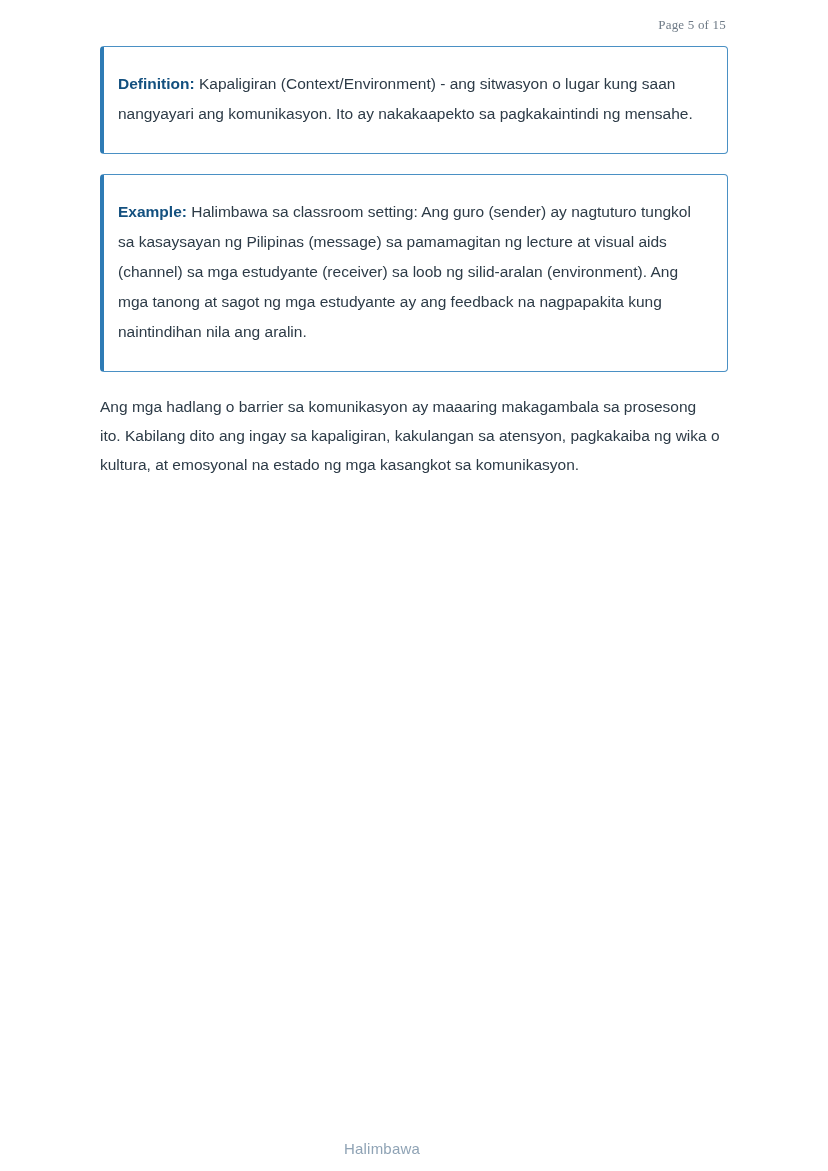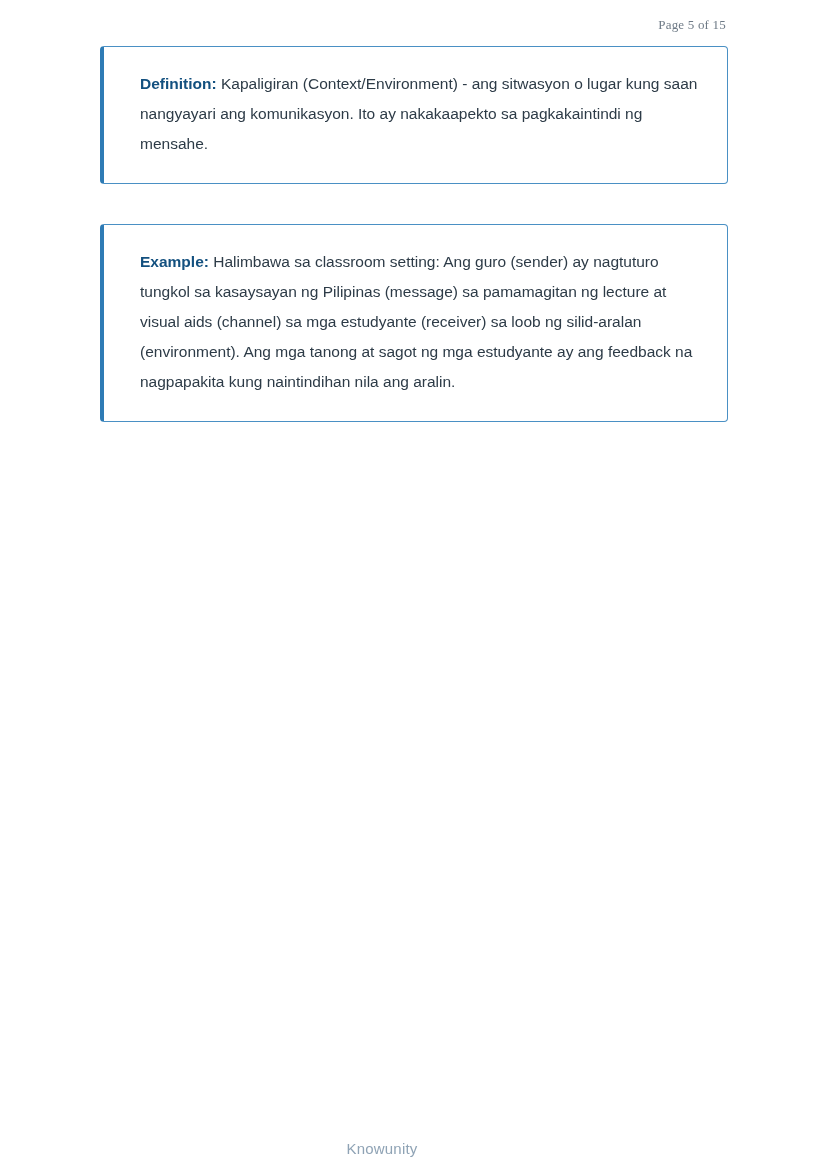--- a/index.html
+++ b/index.html
@@ -32,22 +32,22 @@
   .content {
     position: absolute;
     left: 100px;
     top: 46px;
     width: 628px;
   }
   .callout {
     border: 1px solid #4a90c4;
     border-left: 4px solid #2e7bb5;
     border-radius: 4px;
-    padding: 22px 26px 24px 36px;
-    margin-bottom: 40px;
+    padding: 22px 26px 24px 14px;
+    margin-bottom: 20px;
     background: #ffffff;
   }
   .callout p {
     margin: 0;
     font-size: 15.5px;
     line-height: 30px;
     color: #2d3b47;
   }
   .callout .lead {
     font-weight: bold;
@@ -81,18 +81,19 @@
   <div class="content">
 
     <div class="callout">
       <p><span class="lead">Definition:</span><span> Kapaligiran (Context/Environment) - ang sitwasyon o lugar kung saan nangyayari ang komunikasyon. Ito ay nakakaapekto sa pagkakaintindi ng mensahe.</span></p>
     </div>
 
     <div class="callout">
       <p><span class="lead">Example:</span><span> Halimbawa sa classroom setting: Ang guro (sender) ay nagtuturo tungkol sa kasaysayan ng Pilipinas (message) sa pamamagitan ng lecture at visual aids (channel) sa mga estudyante (receiver) sa loob ng silid-aralan (environment). Ang mga tanong at sagot ng mga estudyante ay ang feedback na nagpapakita kung naintindihan nila ang aralin.</span></p>
     </div>
 
+    <p class="body-text">Ang mga hadlang o barrier sa komunikasyon ay maaaring makagambala sa prosesong ito. Kabilang dito ang ingay sa kapaligiran, kakulangan sa atensyon, pagkakaiba ng wika o kultura, at emosyonal na estado ng mga kasangkot sa komunikasyon.</p>
 
   </div>
 
-  <div class="footer">Knowunity</div>
+  <div class="footer">Halimbawa</div>
 
 </div>
 
 </body></html>

